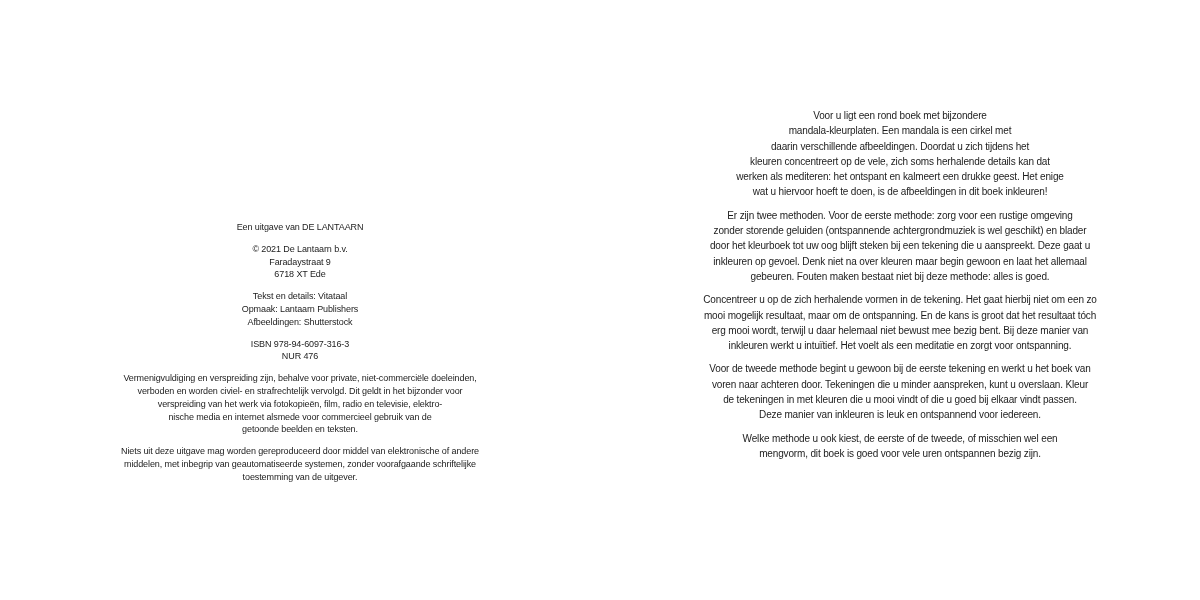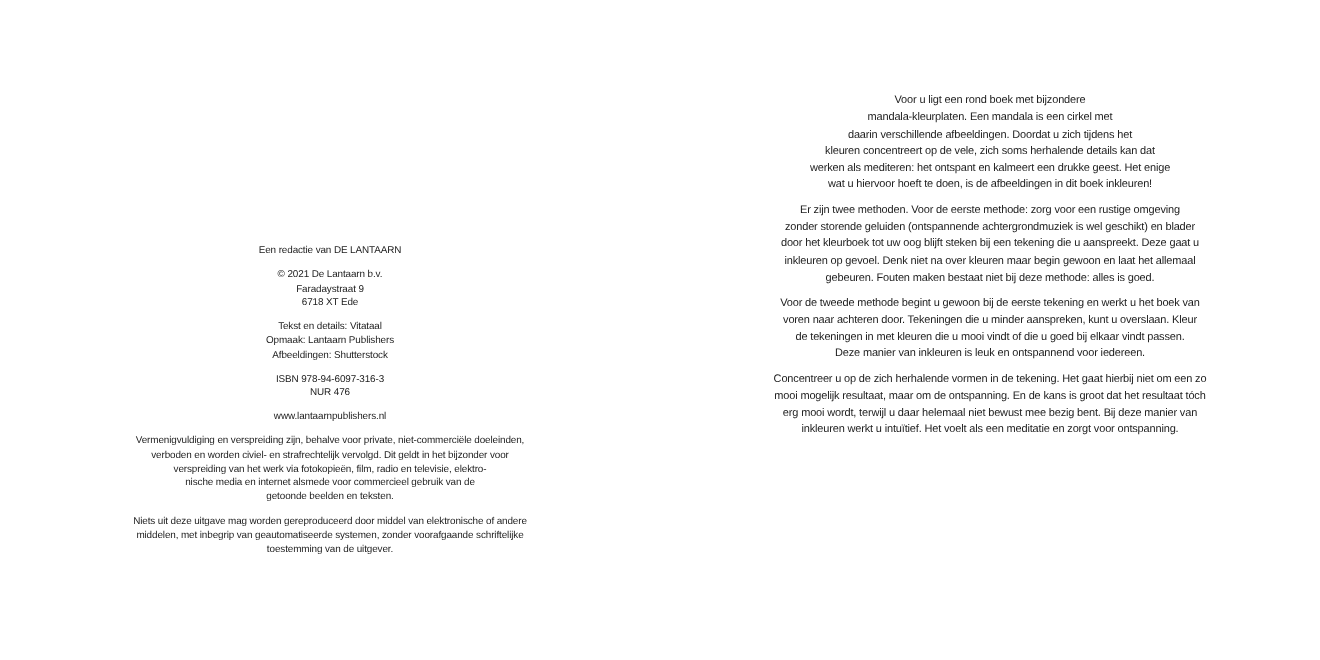--- a/index.html
+++ b/index.html
@@ -29,21 +29,21 @@
   .page-left {
     left: 90px;
     top: 221px;
     width: 420px;
     font-size: 9px;
     line-height: 12.8px;
     letter-spacing: -0.1px;
   }
   .page-right {
     left: 670px;
-    top: 84px;
+    top: 108px;
     width: 460px;
     font-size: 10px;
     line-height: 15.3px;
     letter-spacing: -0.15px;
     text-align: center;
   }
   .block {
     white-space: pre;      
     margin: 0 0 11px 0;
   }
@@ -58,30 +58,29 @@
     color: var(--script);
     white-space: pre;
   }
 </style>
 </head>
 <body>
 
 <div class="spread">
 
   <div class="page page-left">
-    <div class="block">Een redactie van DE LANTAARN</div>
+    <div class="block">Een uitgave van DE LANTAARN</div>
     <div class="block">© 2021 De Lantaarn b.v.
 Faradaystraat 9
 6718 XT Ede</div>
     <div class="block">Tekst en details: Vitataal
 Opmaak: Lantaarn Publishers
 Afbeeldingen: Shutterstock</div>
     <div class="block">ISBN 978-94-6097-316-3
 NUR 476</div>
-    <div class="block">www.lantaarnpublishers.nl</div>
     <div class="block">Vermenigvuldiging en verspreiding zijn, behalve voor private, niet-commerciële doeleinden,
 verboden en worden civiel- en strafrechtelijk vervolgd. Dit geldt in het bijzonder voor
 verspreiding van het werk via fotokopieën, film, radio en televisie, elektro-
 nische media en internet alsmede voor commercieel gebruik van de
 getoonde beelden en teksten.</div>
     <div class="block">Niets uit deze uitgave mag worden gereproduceerd door middel van elektronische of andere
 middelen, met inbegrip van geautomatiseerde systemen, zonder voorafgaande schriftelijke
 toestemming van de uitgever.</div>
   </div>
 
@@ -90,23 +89,25 @@
 mandala-kleurplaten. Een mandala is een cirkel met
 daarin verschillende afbeeldingen. Doordat u zich tijdens het
 kleuren concentreert op de vele, zich soms herhalende details kan dat
 werken als mediteren: het ontspant en kalmeert een drukke geest. Het enige
 wat u hiervoor hoeft te doen, is de afbeeldingen in dit boek inkleuren!</div>
     <div class="block">Er zijn twee methoden. Voor de eerste methode: zorg voor een rustige omgeving
 zonder storende geluiden (ontspannende achtergrondmuziek is wel geschikt) en blader
 door het kleurboek tot uw oog blijft steken bij een tekening die u aanspreekt. Deze gaat u
 inkleuren op gevoel. Denk niet na over kleuren maar begin gewoon en laat het allemaal
 gebeuren. Fouten maken bestaat niet bij deze methode: alles is goed.</div>
+    <div class="block">Concentreer u op de zich herhalende vormen in de tekening. Het gaat hierbij niet om een zo
+mooi mogelijk resultaat, maar om de ontspanning. En de kans is groot dat het resultaat tóch
+erg mooi wordt, terwijl u daar helemaal niet bewust mee bezig bent. Bij deze manier van
+inkleuren werkt u intuïtief. Het voelt als een meditatie en zorgt voor ontspanning.</div>
     <div class="block">Voor de tweede methode begint u gewoon bij de eerste tekening en werkt u het boek van
 voren naar achteren door. Tekeningen die u minder aanspreken, kunt u overslaan. Kleur
 de tekeningen in met kleuren die u mooi vindt of die u goed bij elkaar vindt passen.
 Deze manier van inkleuren is leuk en ontspannend voor iedereen.</div>
-    <div class="block">Concentreer u op de zich herhalende vormen in de tekening. Het gaat hierbij niet om een zo
-mooi mogelijk resultaat, maar om de ontspanning. En de kans is groot dat het resultaat tóch
-erg mooi wordt, terwijl u daar helemaal niet bewust mee bezig bent. Bij deze manier van
-inkleuren werkt u intuïtief. Het voelt als een meditatie en zorgt voor ontspanning.</div>
+    <div class="block">Welke methode u ook kiest, de eerste of de tweede, of misschien wel een
+mengvorm, dit boek is goed voor vele uren ontspannen bezig zijn.</div>
   </div>
 
 </div>
 
 </body></html>

